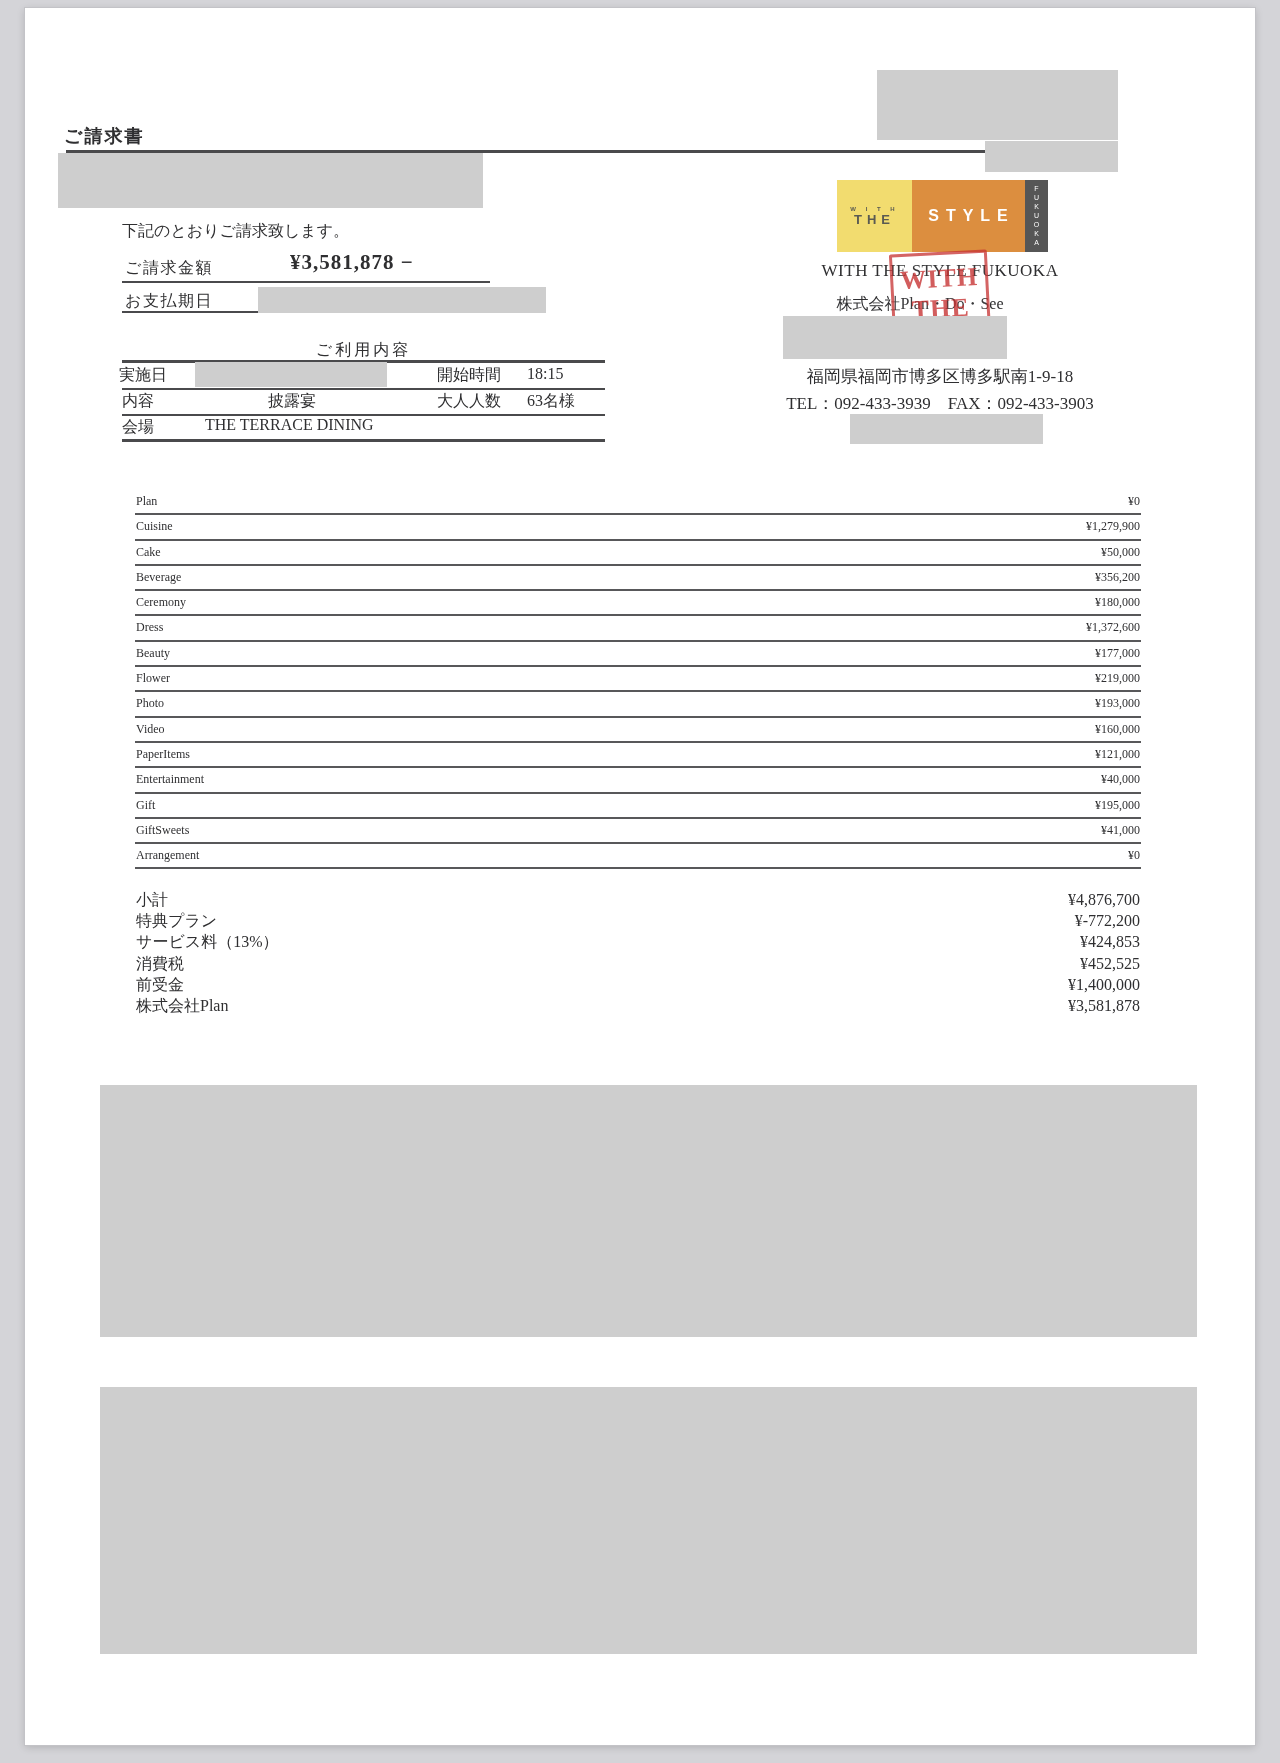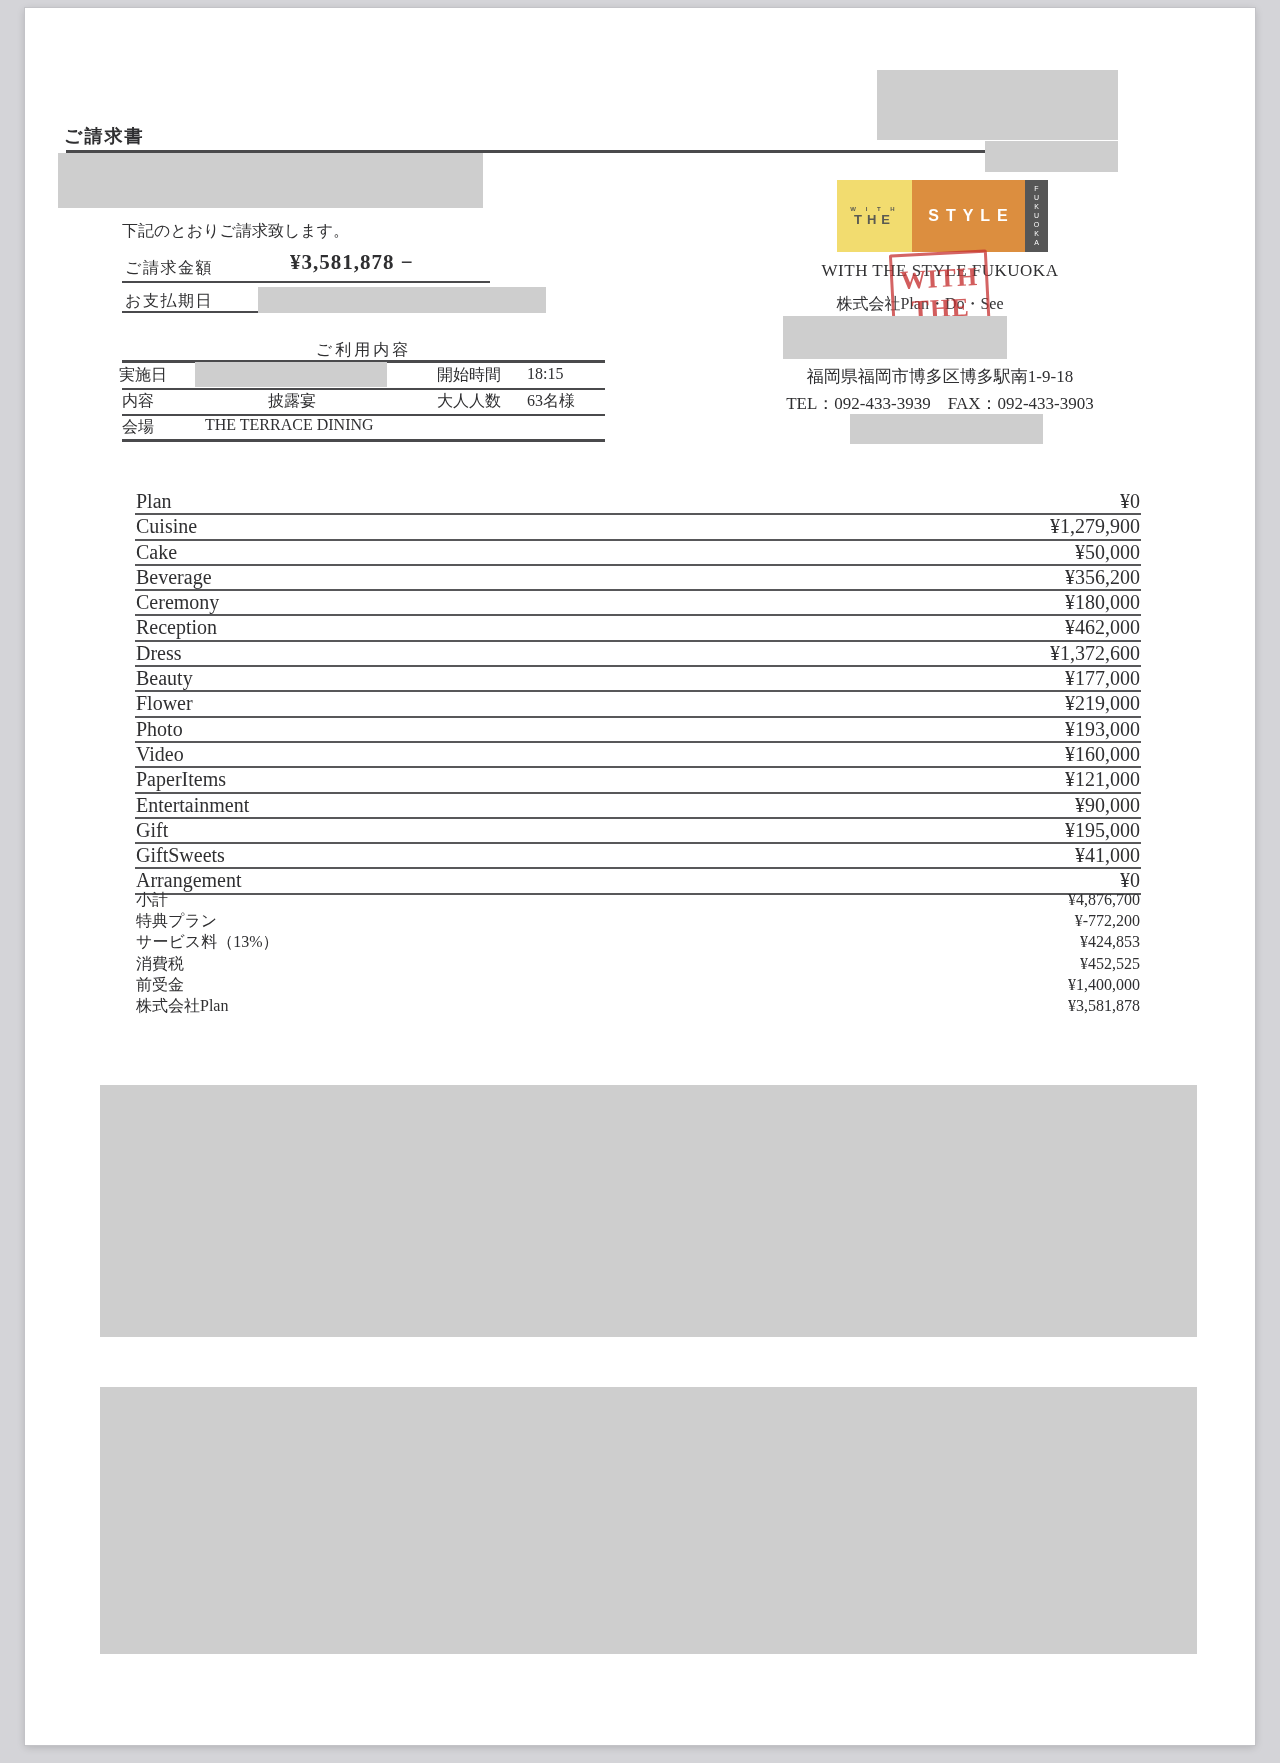--- a/index.html
+++ b/index.html
@@ -49,21 +49,21 @@
     transform:rotate(-3deg);
     display:flex; flex-direction:column; align-items:center; justify-content:center;
     color:rgba(197,48,48,.78); font-weight:bold; font-size:26px; line-height:30px; letter-spacing:1px;
     background:rgba(255,255,255,0.05);
   }
 
   .items { left:135px; top:490px; width:1006px; }
   .irow {
     height:25.3px; border-bottom:2px solid #58585a;
     display:flex; justify-content:space-between; align-items:flex-start;
-    padding:1px 1px 0 1px; font-size:20px; line-height:21px;
+    padding:1px 1px 0 1px; font-size:12px; line-height:21px;
   }
   .totals { left:135px; top:890px; width:1006px; }
   .trow {
     height:21.2px; display:flex; justify-content:space-between; align-items:flex-start;
     padding:0 1px; font-size:16px; line-height:20px;
   }
   .trow.total-rule { border-bottom:3px solid #555557; }
   .amount { text-align:right; }
 </style>
 </head>
@@ -140,24 +140,20 @@
     <div class="irow">
       <span class="label">Beverage</span>
       <span class="amount">¥356,200</span>
     </div>
 
     <div class="irow">
       <span class="label">Ceremony</span>
       <span class="amount">¥180,000</span>
     </div>
 
-    <div class="irow">
-      <span class="label">Reception</span>
-      <span class="amount">¥462,000</span>
-    </div>
 
     <div class="irow">
       <span class="label">Dress</span>
       <span class="amount">¥1,372,600</span>
     </div>
 
     <div class="irow">
       <span class="label">Beauty</span>
       <span class="amount">¥177,000</span>
     </div>
@@ -177,21 +173,21 @@
       <span class="amount">¥160,000</span>
     </div>
 
     <div class="irow">
       <span class="label">PaperItems</span>
       <span class="amount">¥121,000</span>
     </div>
 
     <div class="irow">
       <span class="label">Entertainment</span>
-      <span class="amount">¥90,000</span>
+      <span class="amount">¥40,000</span>
     </div>
 
     <div class="irow">
       <span class="label">Gift</span>
       <span class="amount">¥195,000</span>
     </div>
 
     <div class="irow">
       <span class="label">GiftSweets</span>
       <span class="amount">¥41,000</span>

